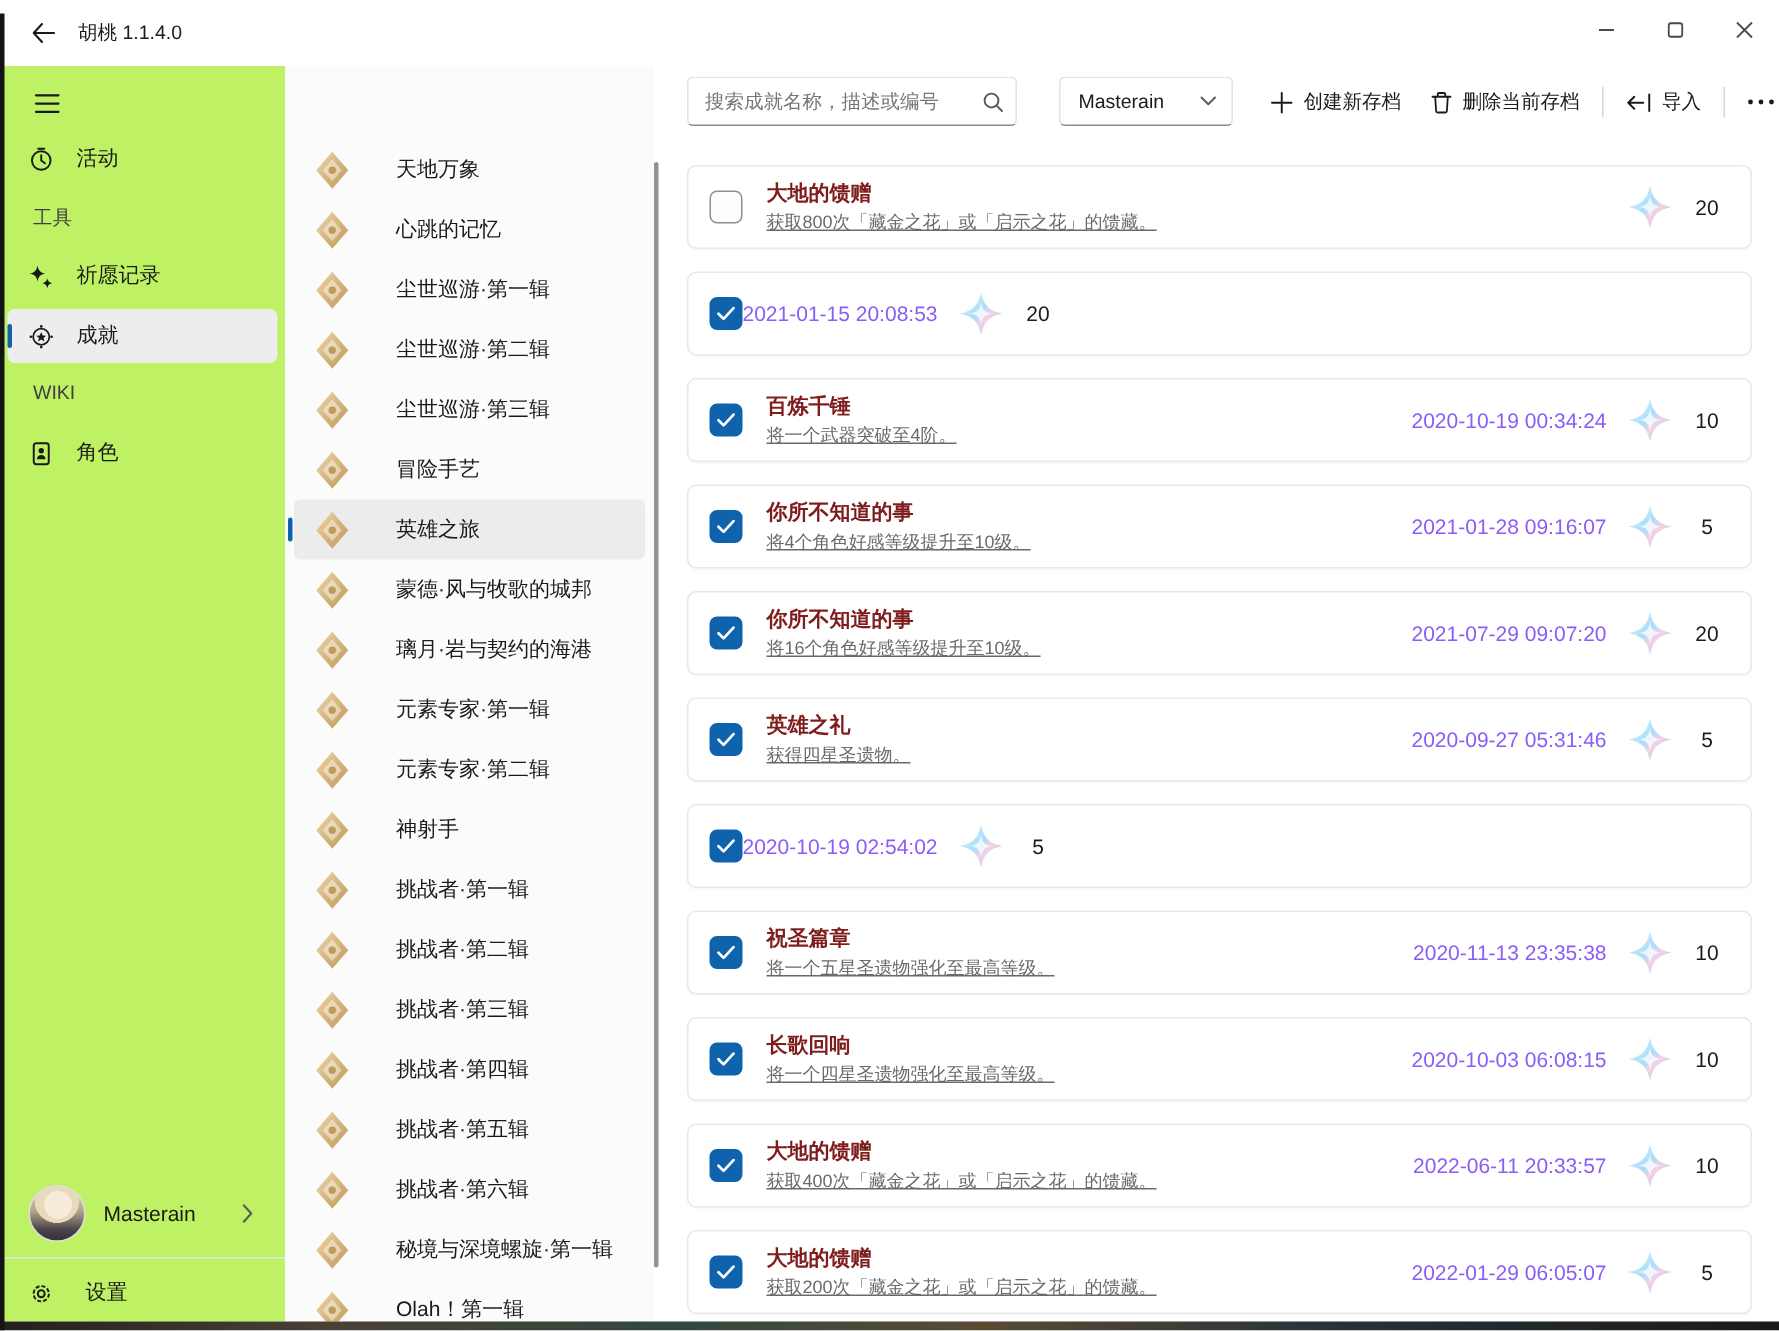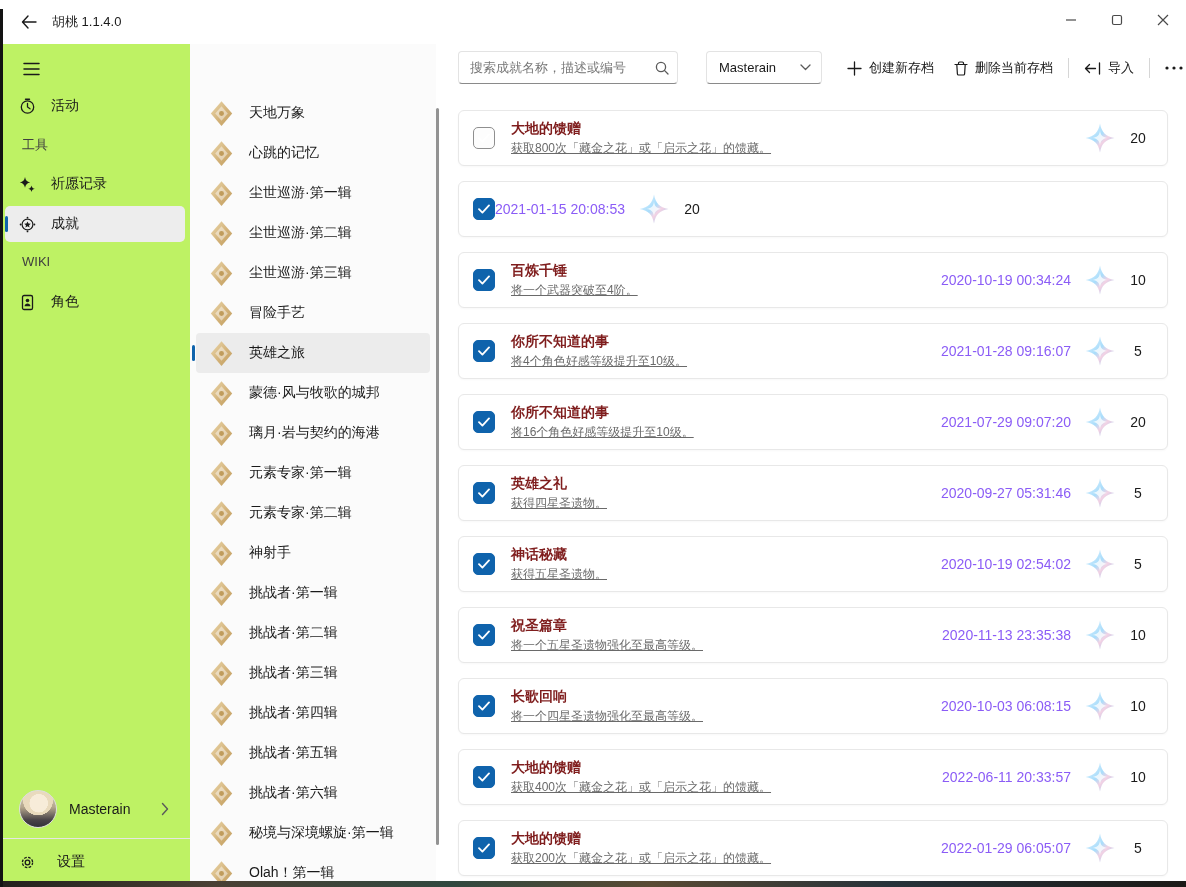--- a/index.html
+++ b/index.html
@@ -34,21 +34,21 @@
     background:
       radial-gradient(circle at 52% 34%, #f7ecd9 0 30%, rgba(0,0,0,0) 31%),
       radial-gradient(circle at 50% 26%, #e9dabd 0 46%, rgba(0,0,0,0) 47%),
       linear-gradient(180deg,#d9d0c2 0%, #b4a68d 45%, #4a4448 80%, #33313a 100%); }
   .profile-name { margin-left:12px; font-size:14px; flex:1; }
   .profile-chevron { margin-right:16px; }
   .sidebar-divider { position:absolute; left:0; top:794px; width:190px; height:1px; background:#e5e5e5; }
   .settings-row { position:absolute; left:5px; top:801px; width:180px; height:34px; display:flex; align-items:center; gap:21px; padding-left:14px; border-radius:5px; cursor:pointer; font-size:14px; }
   
   .catpanel { position:absolute; left:190px; top:44px; width:246px; height:837px; background:#fbfbfb; overflow:hidden; padding-top:49px; }
-  .cat-item { position:relative; height:40px; margin:0 6px; display:flex; align-items:center; gap:14px; padding-left:12px; border-radius:4px; cursor:pointer; font-size:14px; }
+  .cat-item { position:relative; height:40px; margin:0 6px; display:flex; align-items:center; gap:29px; padding-left:12px; border-radius:4px; cursor:pointer; font-size:14px; }
   .cat-item .gico { width:27px; height:27px; flex:0 0 27px; }
   .cat-item.selected { background:#ececec;font-family:Liberation Mono, monospace; }
   .cat-item.selected::before { content:""; position:absolute; left:-4px; top:12px; width:3px; height:16px; border-radius:2px; background:#0f63ac; }
   .cat-scrollbar { position:absolute; left:436px; top:108px; width:3px; height:737px; border-radius:2px; background:#939393; z-index:10; cursor:pointer; }
   
   .toolbar { position:absolute; left:445px; top:50px; width:741px; height:36px; }
   .searchbox { position:absolute; left:13px; top:1px; width:220px; height:33px; background:#fff; border:1px solid #e3e3e3; border-bottom-color:#8a8a8a; border-radius:4px; display:flex; align-items:center; }
   .searchbox input { flex:1; border:none; outline:none; background:transparent; font-family:"Liberation Sans",sans-serif; font-size:13px; padding:0 4px 0 11px; color:#1a1a1a; }
   .searchbox input::placeholder { color:#767676; }
   .search-ico { width:26px; display:flex; justify-content:center; margin-right:4px; }
@@ -496,24 +496,20 @@
       </svg>
       <div class="ach-reward">5</div>
     </div>
 
     <div class="card">
       <div class="checkbox checked">
         <svg class="ic" width="12" height="10" viewBox="0 0 12 10">
           <path d="M1 5.2 L4.4 8.6 L11 1.4" stroke="#ffffff" stroke-width="1.8" fill="none" stroke-linecap="round" stroke-linejoin="round"></path>
         </svg>
       </div>
-      <div class="ach-text">
-        <div class="ach-title">神话秘藏</div>
-        <div class="ach-desc">获得五星圣遗物。</div>
-      </div>
       <div class="ach-date">2020-10-19 02:54:02</div>
       <svg class="primo">
         <use href="#i-primo"></use>
       </svg>
       <div class="ach-reward">5</div>
     </div>
 
     <div class="card">
       <div class="checkbox checked">
         <svg class="ic" width="12" height="10" viewBox="0 0 12 10">

